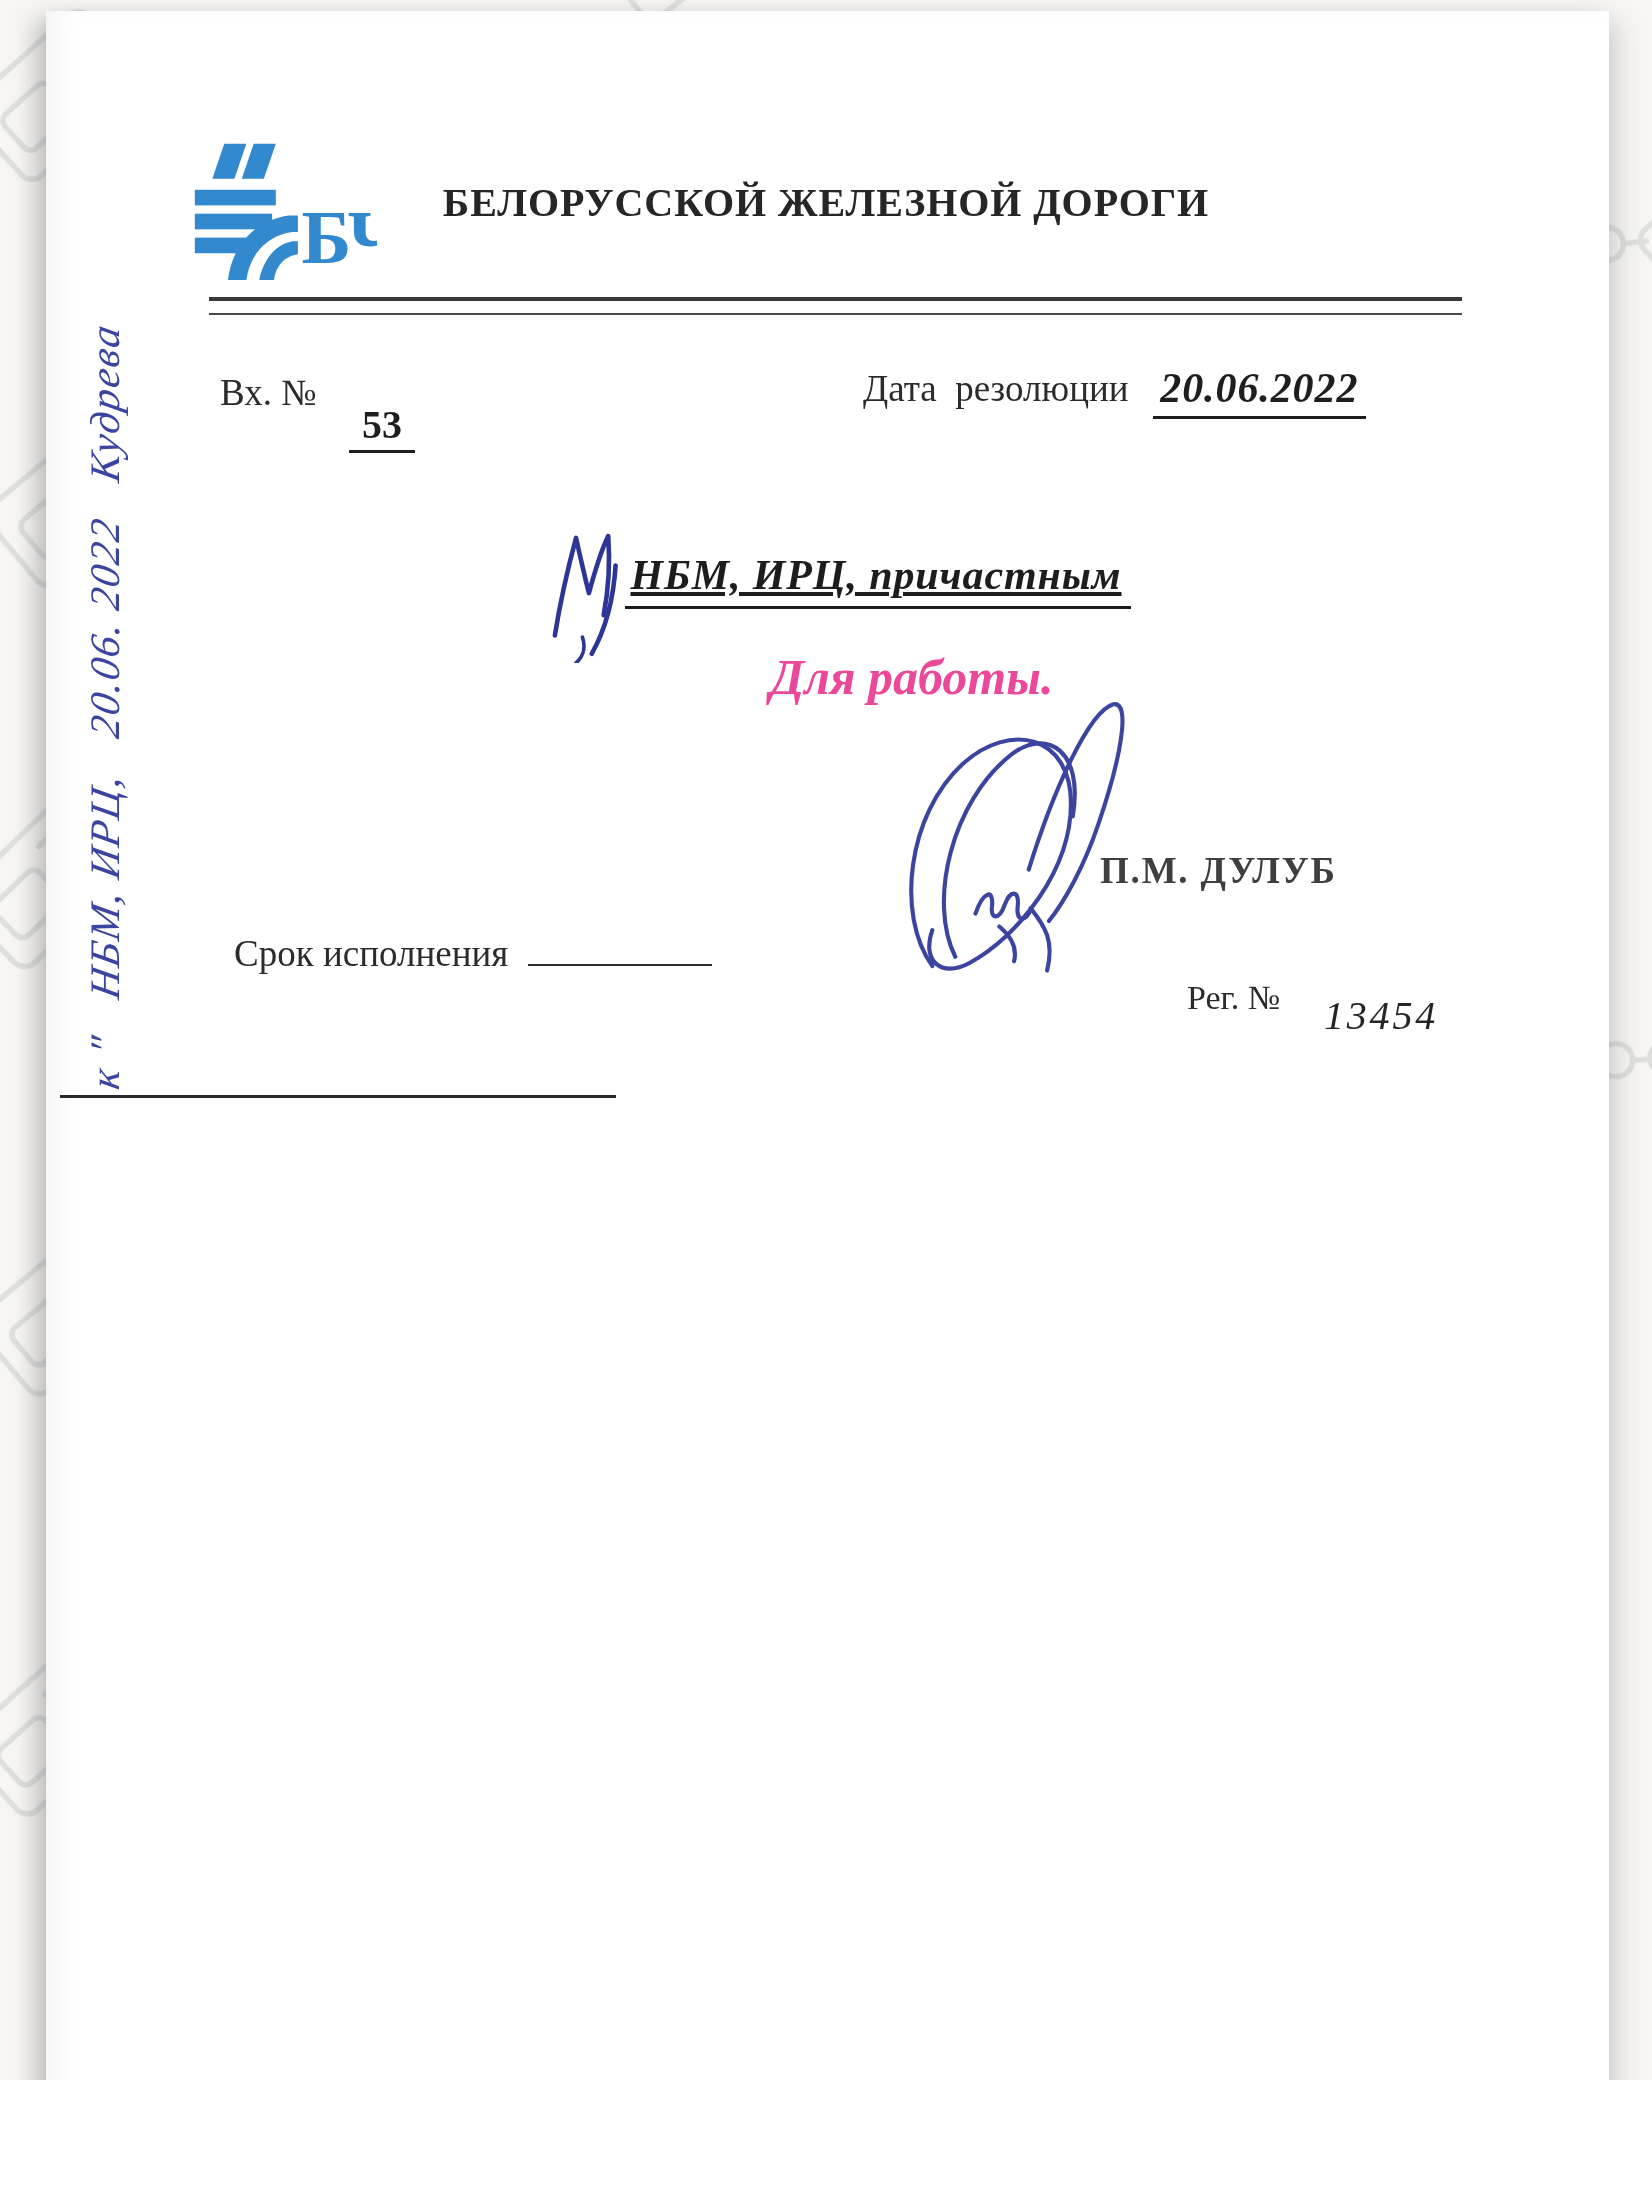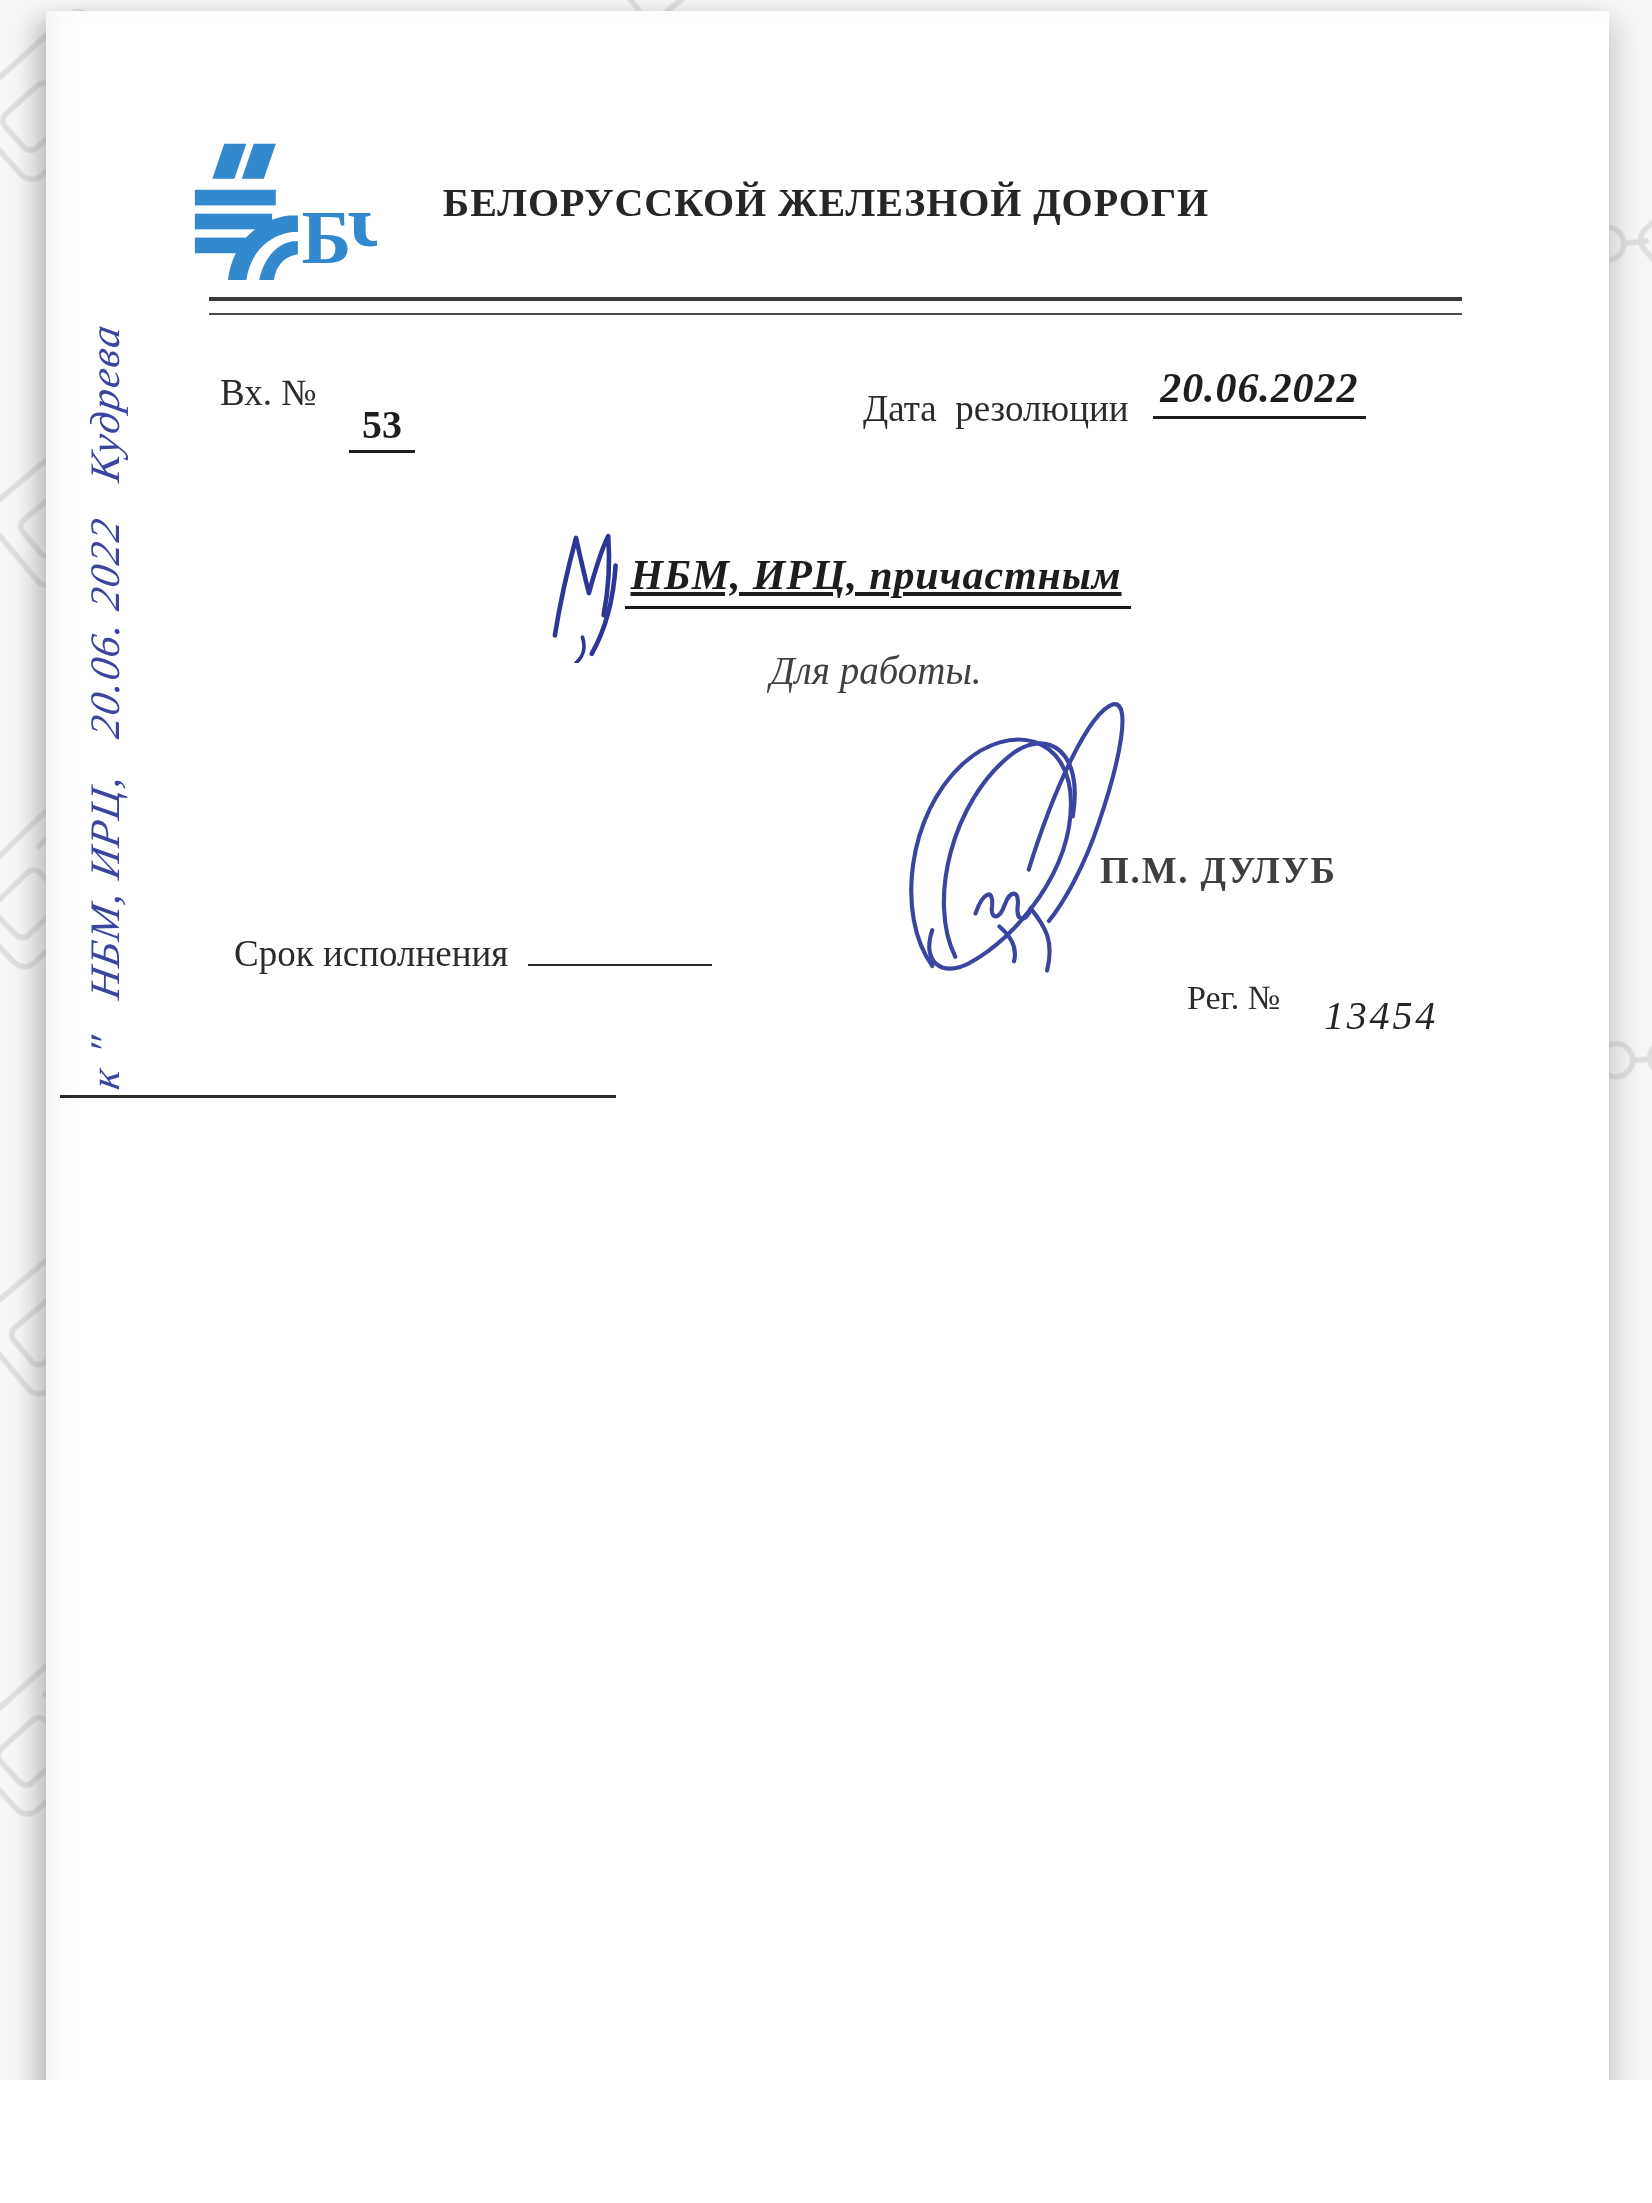--- a/index.html
+++ b/index.html
@@ -30,33 +30,33 @@
   }
   .rule-thick{left:163px;top:286px;width:1253px;height:3.7px;background:#3a3a3a;}
   .rule-thin {left:163px;top:302px;width:1253px;height:1.8px;background:#4a4a4a;}
 
   .plain{color:#2b2b2b;font-size:37px;white-space:pre;}
   .inc-label{left:174px;top:360px;}
   .inc-value{
     left:303px;top:354px;font-size:40px;font-weight:bold;color:#1e1e1e;
     border-bottom:3.7px solid #1e1e1e;padding:0 13px 1.8px 13px;margin-top:36px;
   }
-  .date-label{left:817px;top:376px;}
+  .date-label{left:817px;top:356px;}
   .date-value{
     left:1107px;top:353px;font-size:42px;font-weight:bold;color:#1e1e1e;
     border-bottom:3.7px solid #1e1e1e;padding:0 7.3px 3.7px 7.3px;letter-spacing:0.9px;font-style:italic;
   }
 
   .addressees{
     left:579px;top:540px;font-size:42px;font-weight:bold;font-style:italic;
     color:#1d1d1d;border-bottom:3.7px solid #1a1a1a;padding:0 9.2px 7.3px 5.5px;
     letter-spacing:0.9px;white-space:nowrap;text-decoration:underline;
   }
   .instruction{
-    left:724px;top:637px;font-size:39px;font-weight:normal;font-style:italic;color:#404040;
+    left:724px;top:637px;font-size:50px;font-weight:bold;font-style:italic;color:#ec4899;
   }
   .signer{
     left:1054px;top:838px;font-size:37px;font-weight:bold;color:#3f3f3f;letter-spacing:1.8px;
   }
   .deadline{left:188px;top:916px;}
   .deadline-blank{
     display:inline-block;width:184px;height:37px;
     border-bottom:2.8px solid #2c2c2c;margin-left:20px;
   }
   .reg-label{left:1141px;top:968px;font-size:34px;}

